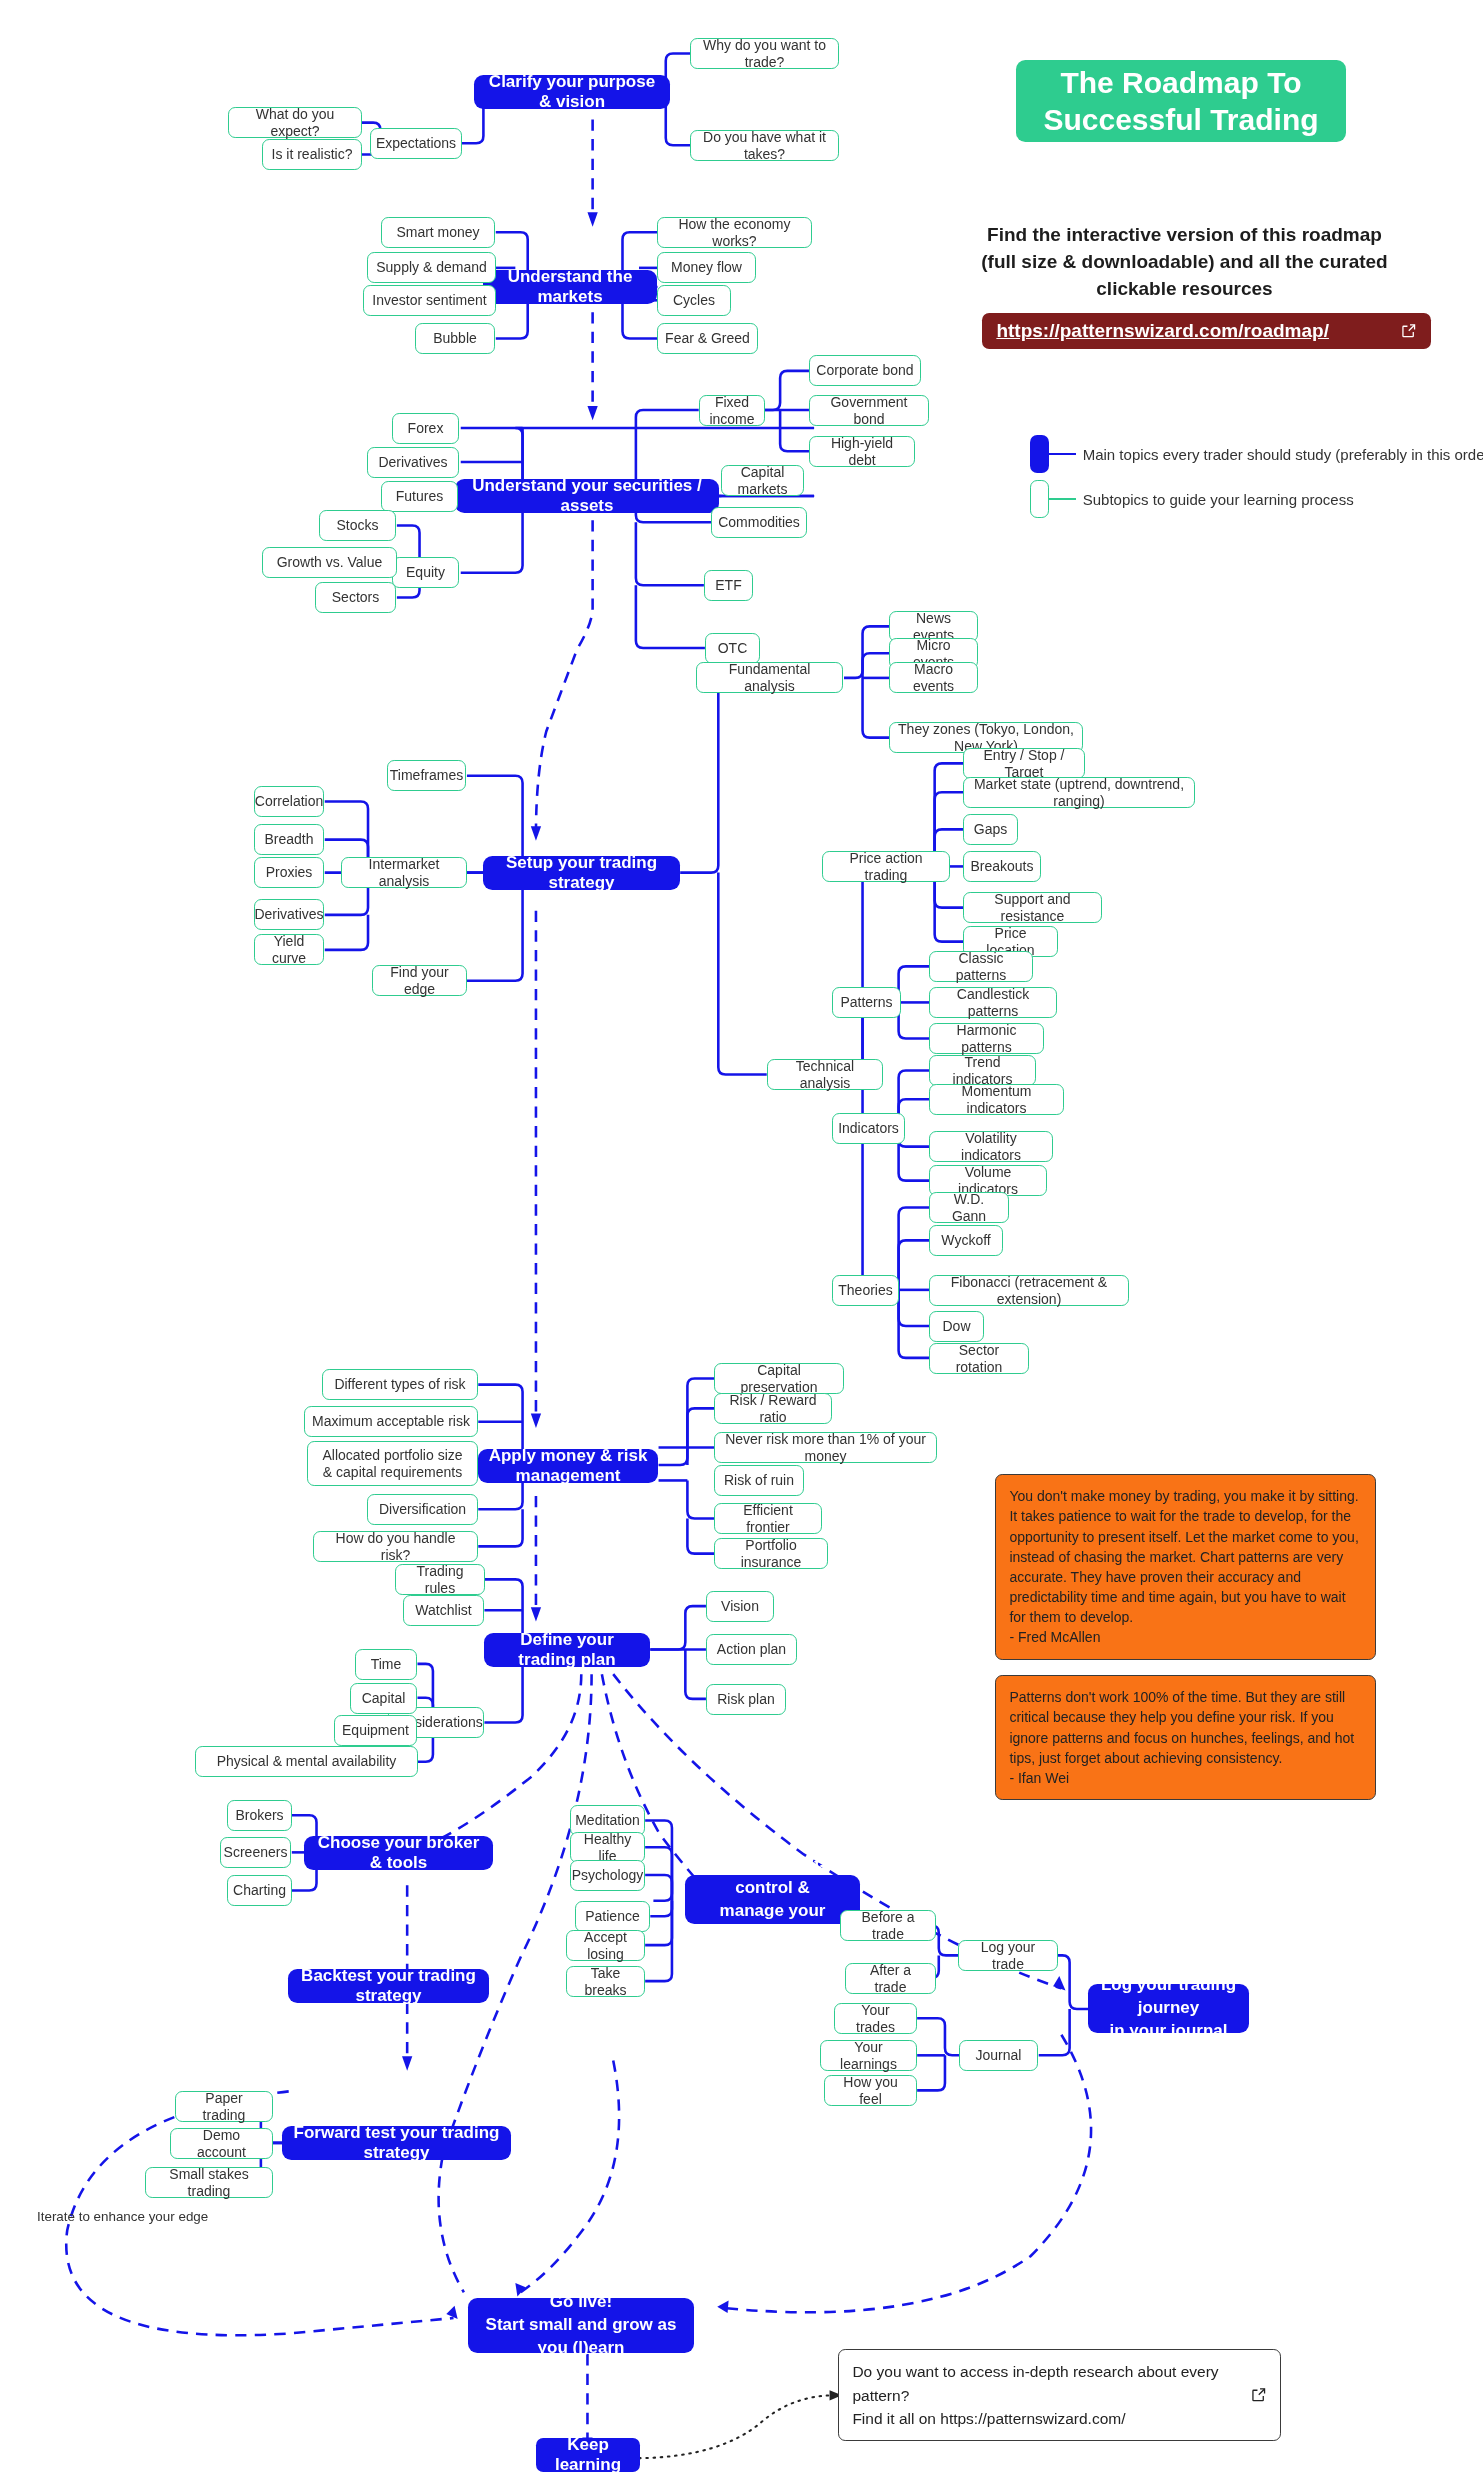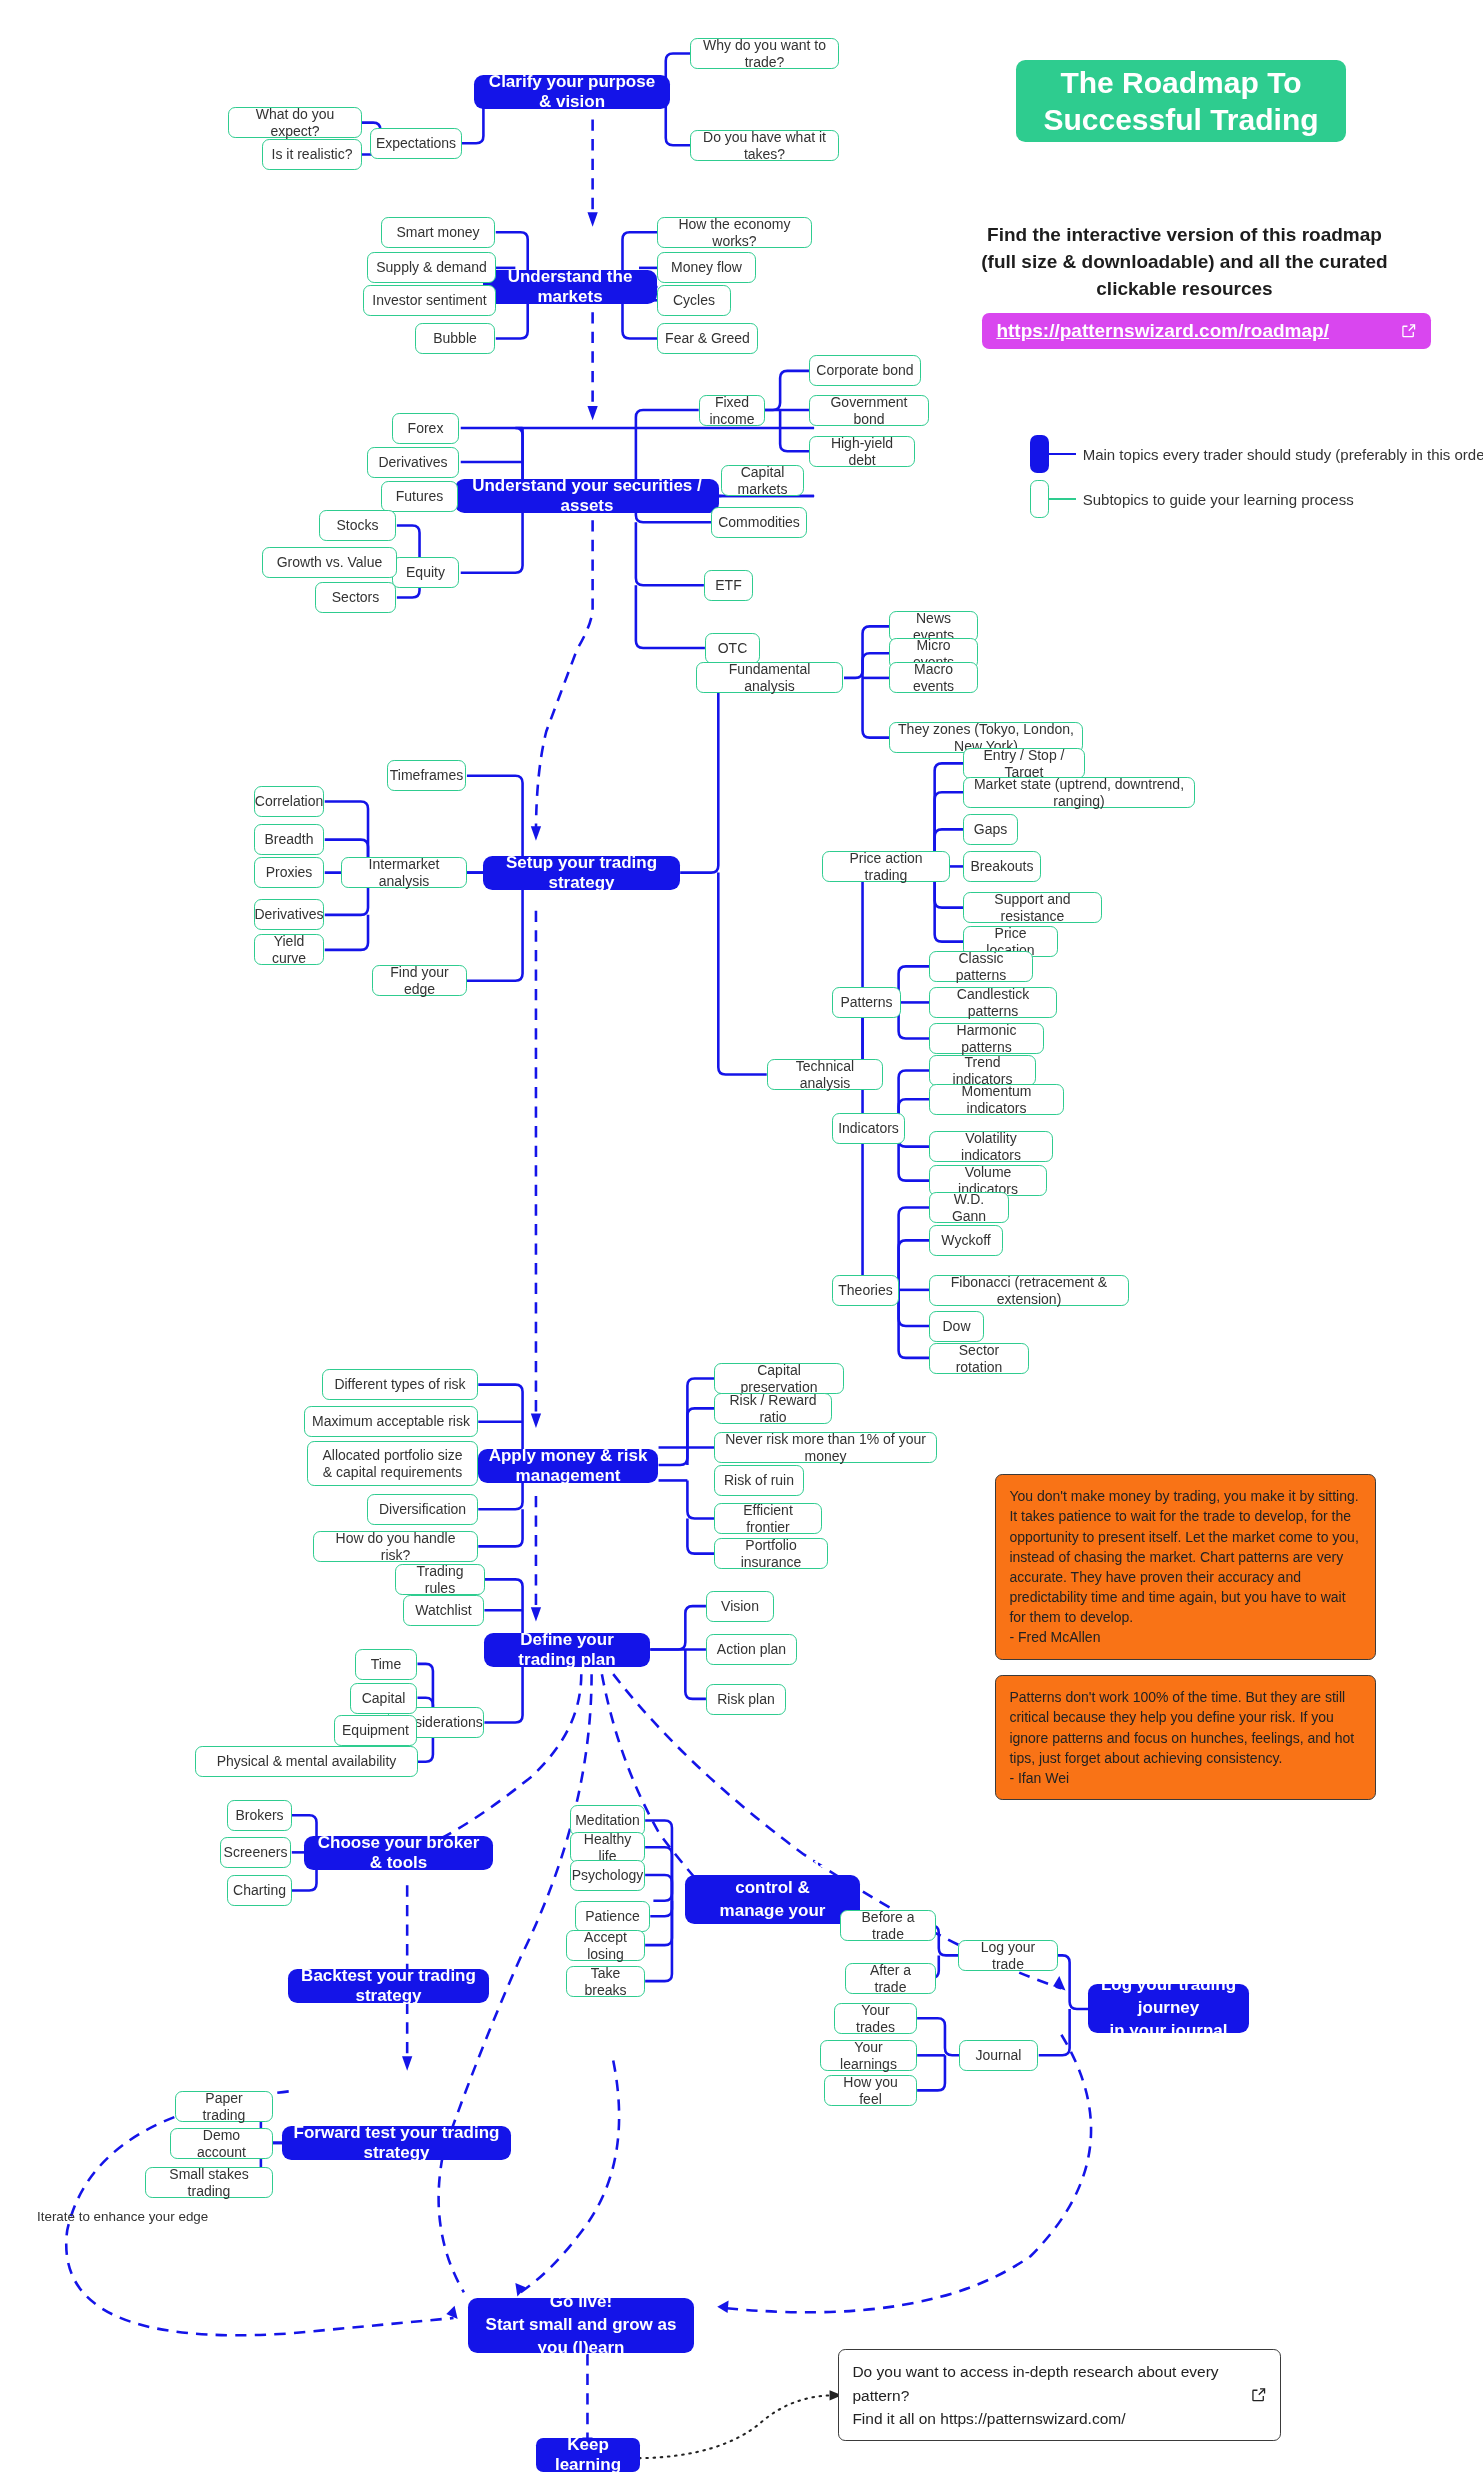--- a/index.html
+++ b/index.html
@@ -12,21 +12,21 @@
   .sub{background:#ffffff;border:1.5px solid #2ecc8f;color:#333333;font-size:14px;padding:3.1px 6.2px;}
   .main{background:#1414e8;border:0;color:#ffffff;font-weight:bold;font-size:17px;padding:4.1px 8.2px;
         border-radius:9.3px;}
   .main.two{line-height:1.35;}
 
   #title-card{position:absolute;left:1016px;top:60px;width:330px;height:82px;background:#2ecc8f;
       border-radius:9.3px;display:flex;align-items:center;justify-content:center;color:#fff;
       font-size:30px;font-weight:bold;text-align:center;line-height:1.25;}
   #promo-text{position:absolute;left:981px;top:222px;width:407px;text-align:center;color:#1d1d1d;
       font-size:19px;font-weight:bold;line-height:1.42;}
-  #url-btn{position:absolute;left:982px;top:313px;width:449px;height:36px;background:#d946ef;
+  #url-btn{position:absolute;left:982px;top:313px;width:449px;height:36px;background:#7f1d1d;
       border-radius:7.2px;display:flex;align-items:center;color:#fff;font-size:19px;font-weight:bold;
       padding:0 14.4px;box-sizing:border-box;}
   #url-btn .lbl{flex:1;text-align:left;}
   .ext-ico{width:15.5px;height:15.5px;flex:0 0 auto;}
 
   .legend-row{position:absolute;display:flex;align-items:center;}
   .legend-swatch-blue{width:18.5px;height:38px;background:#1414e8;border-radius:7.2px;}
   .legend-swatch-green{width:18.5px;height:38px;background:#fff;border:1.5px solid #2ecc8f;border-radius:7.2px;box-sizing:border-box;}
   .legend-dash{width:27px;height:2.1px;}
   .legend-dash.b{background:#1414e8;}

